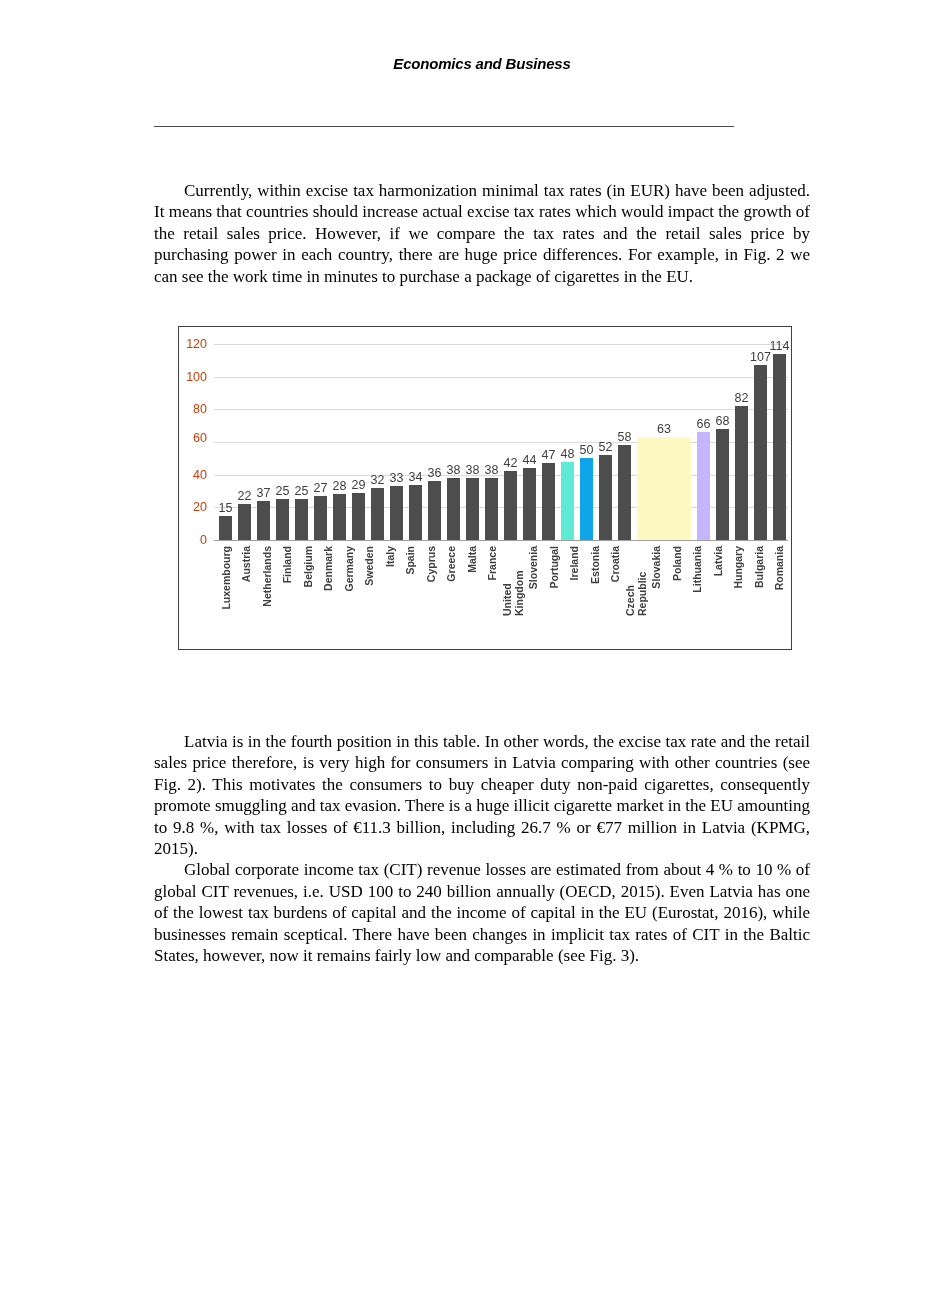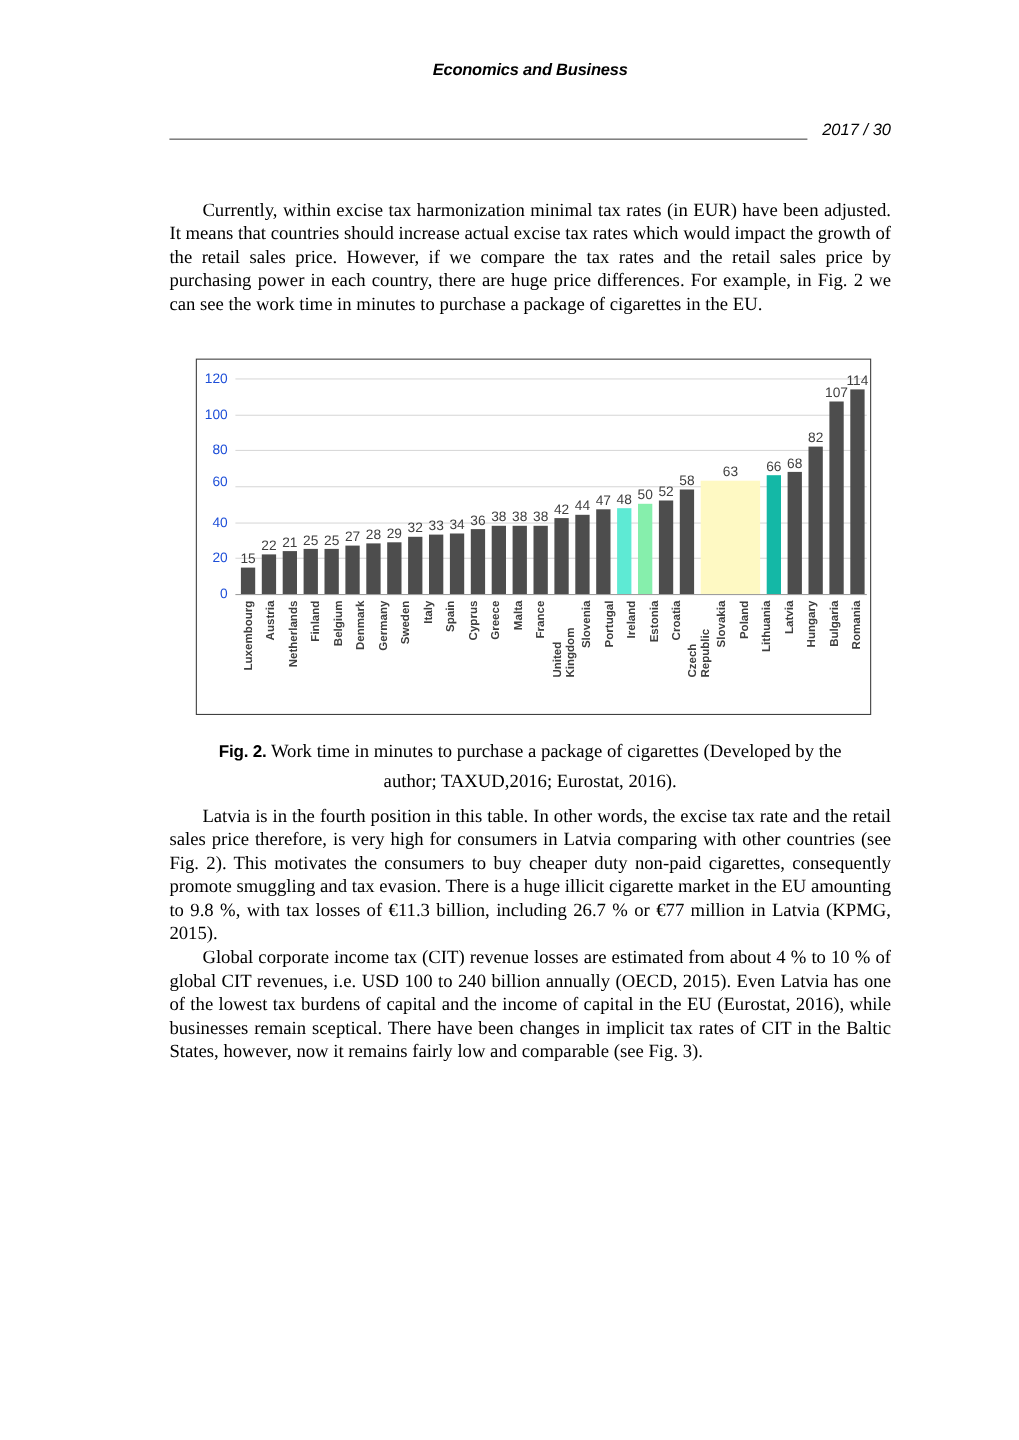--- a/index.html
+++ b/index.html
@@ -57,21 +57,21 @@
   }
   .gridline {
     position: absolute; left: 35px; width: 574px; height: 1px;
     background: #d9d9d9;
   }
   .gridline.zero { background: #9e9e9e; }
   .ytick {
     position: absolute; left: 0; width: 28px;
     text-align: right;
     font-family: "Liberation Sans", sans-serif;
-    font-size: 12.5px; color: #1d4ed8; line-height: 16px;
+    font-size: 12.5px; color: #c2410c; line-height: 16px;
   }
   .bars-row {
     position: absolute; left: 35px; top: 17px; width: 574px; height: 196px;
     display: flex; align-items: flex-end; justify-content: space-between;
     padding: 0 2px 0 5px; box-sizing: border-box;
   }
   .bar { position: relative; width: 13px; background: #4d4d4d; }
   .bar-value {
     position: absolute; bottom: calc(100% + 1px); left: 50%;
     transform: translateX(-50%);
@@ -112,21 +112,20 @@
 </style>
 </head>
 <body>
 
 <div class="page">
 
   <div class="journal-title">Economics and Business</div>
 
   <div class="rule-line"></div>
 
-  <div class="issue">2017 / 30</div>
 
   <div class="block-1">
     <p class="para">Currently, within excise tax harmonization minimal tax rates (in EUR) have been adjusted. It means that countries should increase actual excise tax rates which would impact the growth of the retail sales price. However, if we compare the tax rates and the retail sales price by purchasing power in each country, there are huge price differences. For example, in Fig. 2 we can see the work time in minutes to purchase a package of cigarettes in the EU.</p>
   </div>
 
   <div class="chart-frame" id="chart-frame">
       <div class="gridline zero" style="top: 213px;"></div>
       <span class="ytick" style="top: 205px;">0</span>
       <div class="gridline" style="top: 180.333px;"></div>
       <span class="ytick" style="top: 172.333px;">20</span>
@@ -141,21 +140,21 @@
       <div class="gridline" style="top: 17px;"></div>
       <span class="ytick" style="top: 9px;">120</span>
       <div class="bars-row">
         <div class="bar" style="height: 24.5px; background: rgb(77, 77, 77);">
           <span class="bar-value">15</span>
         </div>
         <div class="bar" style="height: 35.9px; background: rgb(77, 77, 77);">
           <span class="bar-value">22</span>
         </div>
         <div class="bar" style="height: 39.2px; background: rgb(77, 77, 77);">
-          <span class="bar-value">21</span>
+          <span class="bar-value">37</span>
         </div>
         <div class="bar" style="height: 40.8px; background: rgb(77, 77, 77);">
           <span class="bar-value">25</span>
         </div>
         <div class="bar" style="height: 40.8px; background: rgb(77, 77, 77);">
           <span class="bar-value">25</span>
         </div>
         <div class="bar" style="height: 44.1px; background: rgb(77, 77, 77);">
           <span class="bar-value">27</span>
         </div>
@@ -191,33 +190,33 @@
         </div>
         <div class="bar" style="height: 71.9px; background: rgb(77, 77, 77);">
           <span class="bar-value">44</span>
         </div>
         <div class="bar" style="height: 76.8px; background: rgb(77, 77, 77);">
           <span class="bar-value">47</span>
         </div>
         <div class="bar" style="height: 78.4px; background: #5eead4;">
           <span class="bar-value">48</span>
         </div>
-        <div class="bar" style="height: 81.7px; background: #86efac; text-decoration: underline;">
+        <div class="bar" style="height: 81.7px; background: #0ea5e9; text-decoration: underline;">
           <span class="bar-value">50</span>
         </div>
         <div class="bar" style="height: 84.9px; background: rgb(77, 77, 77);">
           <span class="bar-value">52</span>
         </div>
         <div class="bar" style="height: 94.7px; background: rgb(77, 77, 77);">
           <span class="bar-value">58</span>
         </div>
         <div class="bar" style="height: 102.9px; background: #fef9c3; padding-left: 41px;">
           <span class="bar-value">63</span>
         </div>
-        <div class="bar" style="height: 107.8px; background: #14b8a6;">
+        <div class="bar" style="height: 107.8px; background: #c4b5fd;">
           <span class="bar-value">66</span>
         </div>
         <div class="bar" style="height: 111.1px; background: rgb(77, 77, 77);">
           <span class="bar-value">68</span>
         </div>
         <div class="bar" style="height: 133.9px; background: rgb(77, 77, 77);">
           <span class="bar-value">82</span>
         </div>
         <div class="bar" style="height: 174.8px; background: rgb(77, 77, 77);">
           <span class="bar-value">107</span>
@@ -307,24 +306,20 @@
         </div>
         <div class="xlab">
           <span>Bulgaria</span>
         </div>
         <div class="xlab">
           <span>Romania</span>
         </div>
       </div>
     </div>
 
-  <div class="caption">
-    <span class="fig-label">Fig. 2.</span>
-    <span>Work time in minutes to purchase a package of cigarettes (Developed by the author; TAXUD,2016; Eurostat, 2016).</span>
-  </div>
 
   <div class="block-2">
     <p class="para">Latvia is in the fourth position in this table. In other words, the excise tax rate and the retail sales price therefore, is very high for consumers in Latvia comparing with other countries (see Fig. 2). This motivates the consumers to buy cheaper duty non-paid cigarettes, consequently promote smuggling and tax evasion. There is a huge illicit cigarette market in the EU amounting to 9.8 %, with tax losses of €11.3 billion, including 26.7 % or €77 million in Latvia (KPMG, 2015).</p>
     <p class="para">Global corporate income tax (CIT) revenue losses are estimated from about 4 % to 10 % of global CIT revenues, i.e. USD 100 to 240 billion annually (OECD, 2015). Even Latvia has one of the lowest tax burdens of capital and the income of capital in the EU (Eurostat, 2016), while businesses remain sceptical. There have been changes in implicit tax rates of CIT in the Baltic States, however, now it remains fairly low and comparable (see Fig. 3).</p>
   </div>
 
 
 </div>
 
 </body></html>

